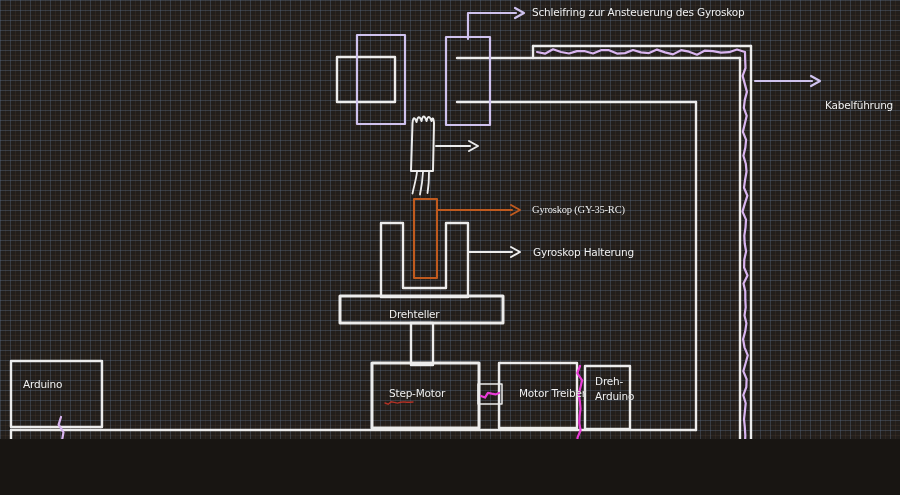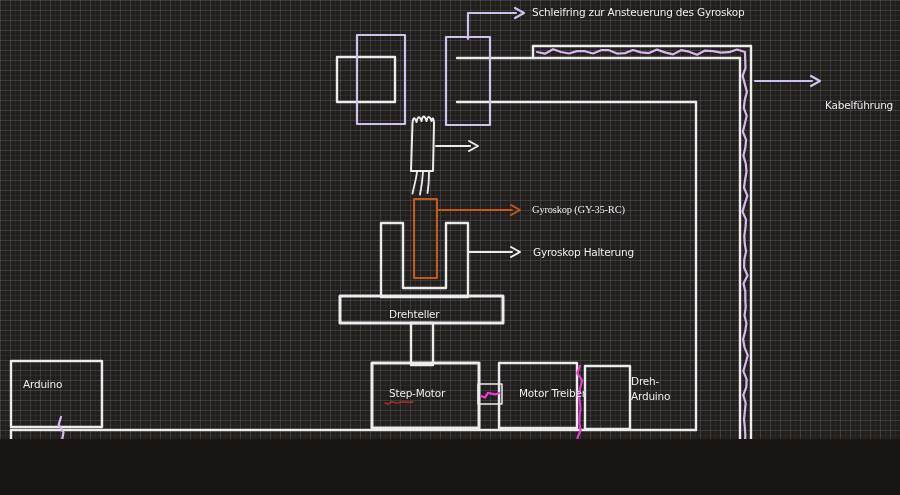--- a/index.html
+++ b/index.html
@@ -13,21 +13,21 @@
       linear-gradient(90deg, rgba(72,118,168,0.28) 1px, transparent 1px);
     background-size:5px 5px,5px 5px,10px 10px,10px 10px;
     font-family:"DejaVu Sans",sans-serif;
   }
   svg.layer{position:absolute;left:0;top:0;width:900px;height:495px;}
   .lbl{
     position:absolute;color:#f2f2f2;font-size:10.5px;letter-spacing:-0.2px;
     white-space:nowrap;line-height:13px;user-select:none;
     text-shadow:0 0 1px rgba(0,0,0,.6);
   }
-  .lbl.two{line-height:15px;margin-left:36px;}
+  .lbl.two{line-height:15px;}
 </style>
 </head>
 <body>
 
 <div id="canvas">
 
   <svg class="layer" viewBox="0 0 900 495">
 
     <g fill="none" stroke-width="2.4" stroke-linecap="round" stroke-linejoin="round" stroke="#ececec">
       <line x1="457" y1="58" x2="740" y2="58"></line>

